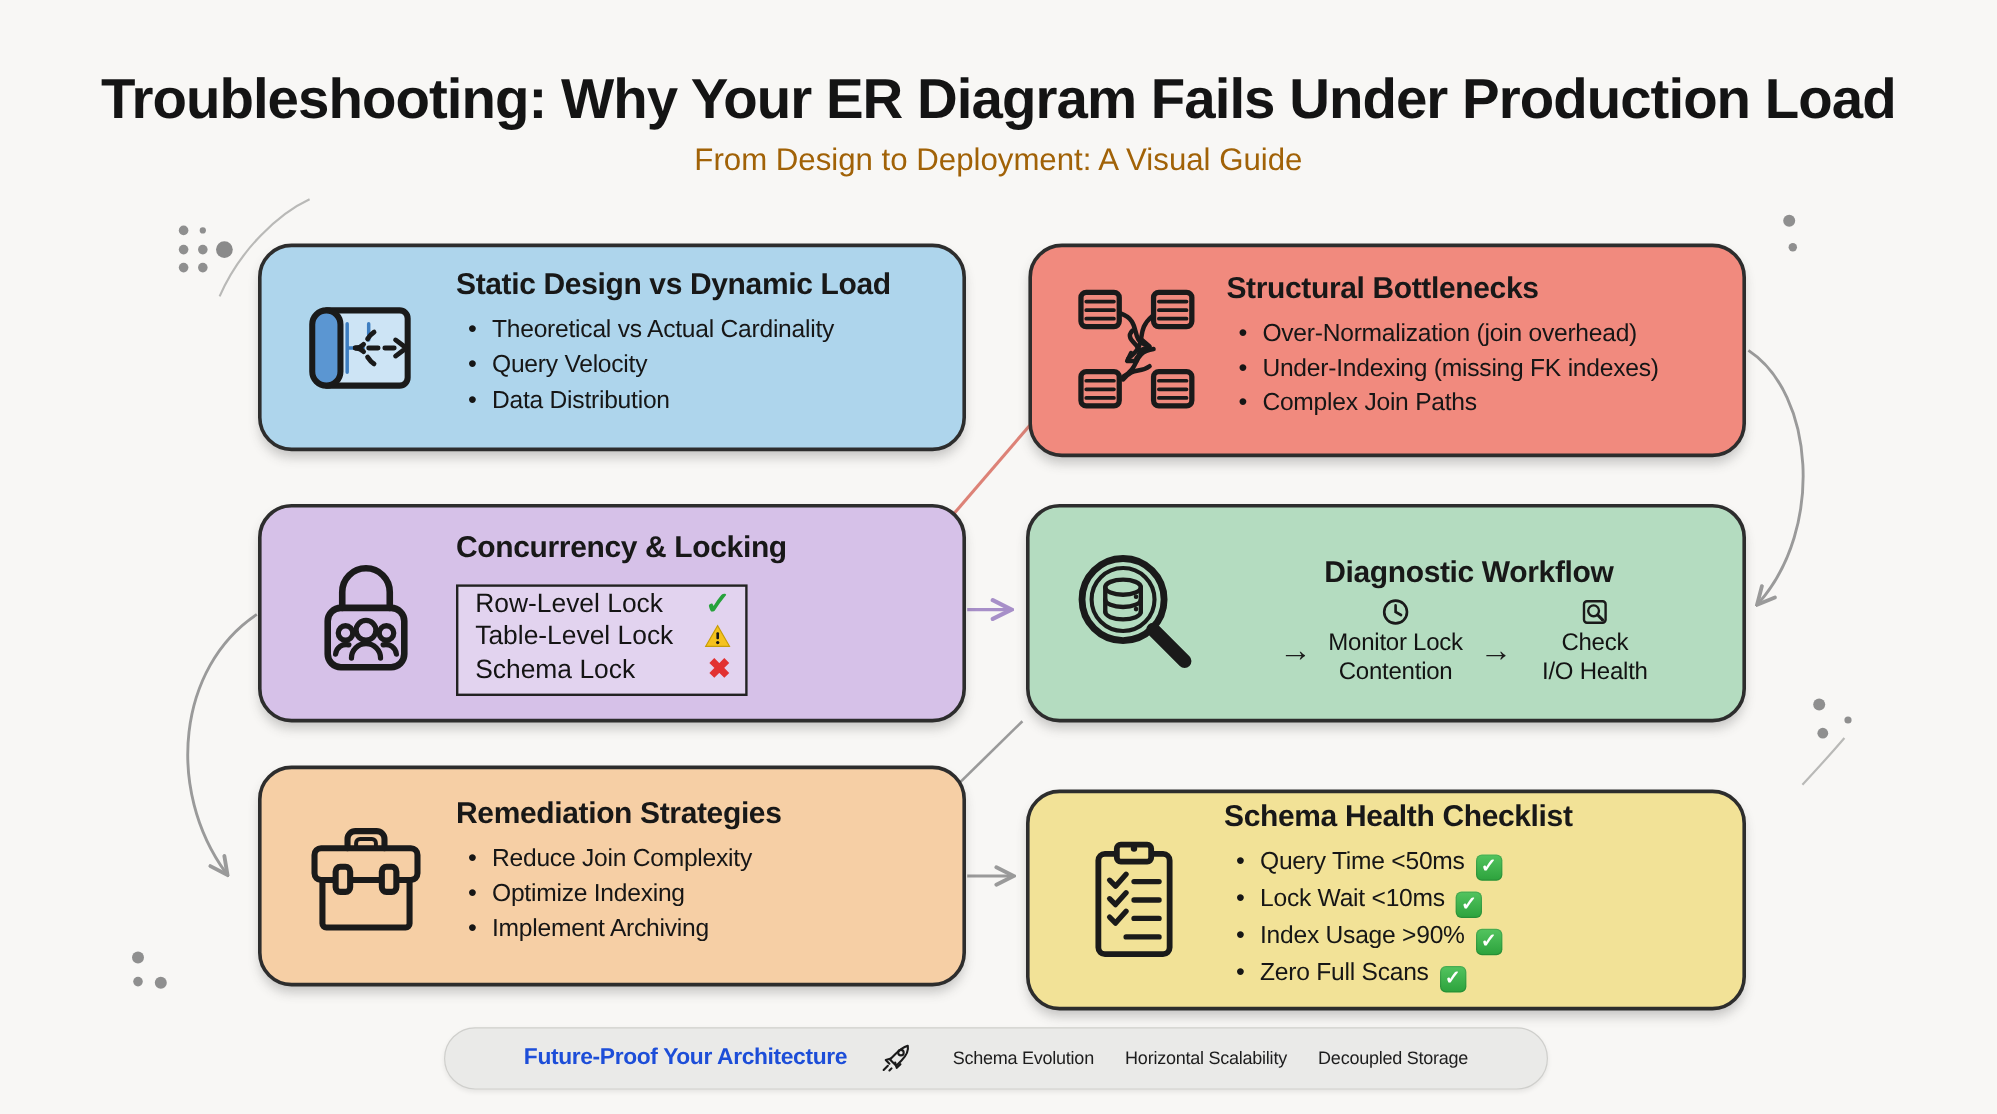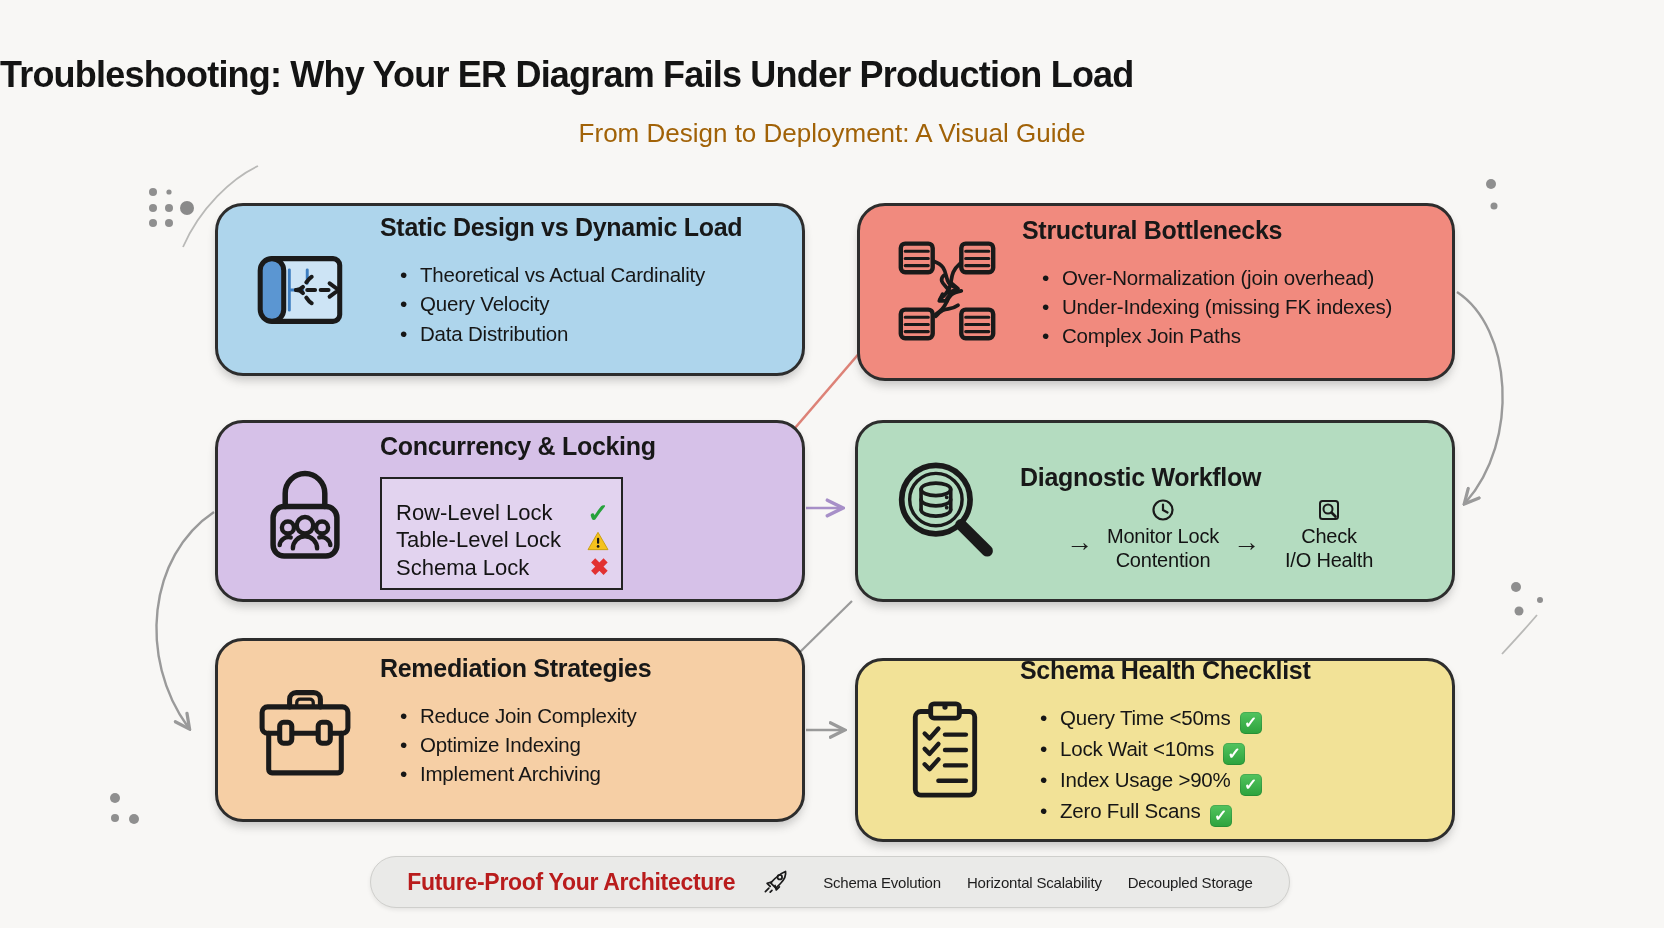--- a/index.html
+++ b/index.html
@@ -4,80 +4,80 @@
 <style>
   html,body{margin:0;padding:0;background:#f8f7f5;}
   *{box-sizing:border-box;}
   .canvas{
     position:relative;width:1664px;height:928px;overflow:hidden;
     background:#f8f7f5;color:#1b1b1b;
     font-family:"Liberation Sans", sans-serif;
   }
   
   .title{
-    position:absolute;left:0;top:54px;width:100%;text-align:left;
-    font-size:36px;font-weight:700;letter-spacing:-0.8px;color:#141414;
+    position:absolute;left:0;top:54px;width:100%;text-align:center;
+    font-size:47px;font-weight:700;letter-spacing:-0.8px;color:#141414;
   }
   .subtitle{
     position:absolute;left:0;top:118px;width:100%;text-align:center;
     font-size:26px;font-weight:400;color:#a16207;
   }
   
   .card{
     position:absolute;border:3px solid #2d2d2d;border-radius:28px;
     box-shadow:0 6px 10px -2px rgba(60,60,60,0.28);
     display:flex;align-items:center;gap:16px;padding:10px 24px 10px 28px;
     z-index:2;
   }
   .card .iconwrap{flex:0 0 118px;display:flex;align-items:center;justify-content:center;}
   .card .content{flex:1;}
   .card h2{margin:0 0 8px 0;font-size:25px;font-weight:700;color:#181818;letter-spacing:-0.3px;}
-  ul.blist{margin:18px;padding:0;list-style:none;}
+  ul.blist{margin:8px;padding:0;list-style:none;}
   ul.blist li{
     position:relative;padding-left:22px;font-size:20.5px;line-height:1.42;color:#161616;letter-spacing:-0.2px;
   }
   ul.blist li::before{content:"•";position:absolute;left:2px;top:0;font-size:21px;}
   #card-static{left:215px;top:203px;width:590px;height:173px;background:#aed5ec;}
   #card-structural{left:857px;top:203px;width:598px;height:178px;background:#f18a7e;}
   #card-concurrency{left:215px;top:420px;width:590px;height:182px;background:#d6c1e8;}
   #card-diagnostic{left:855px;top:420px;width:600px;height:182px;background:#b4dcc0;}
   #card-remediation{left:215px;top:638px;width:590px;height:184px;background:#f6cfa5;}
   #card-checklist{left:855px;top:658px;width:600px;height:184px;background:#f2e297;}
   
   .locktable{
     display:grid;grid-template-columns:auto 38px;align-items:center;
     width:fit-content;border:2.5px solid #222;background:rgba(255,255,255,0.30);
-    padding:21px 12px 7px 14px;row-gap:1px;margin-top:16px;
+    padding:1px 12px 7px 14px;row-gap:1px;margin-top:16px;
   }
   .locktable .ll{font-size:22px;line-height:1.2;color:#141414;padding-right:10px;}
   .locktable .ls{justify-self:end;display:flex;align-items:center;}
   .sym-ok{color:#27a23c;font-size:26px;font-weight:700;line-height:1;}
   .sym-fail{color:#e23131;font-size:23px;font-weight:700;line-height:1;}
   
-  #card-diagnostic h2{text-align:left;margin-bottom:4px;margin-top:12px;}
+  #card-diagnostic h2{text-align:center;margin-bottom:4px;margin-top:12px;}
   .steps{display:flex;align-items:center;justify-content:center;gap:12px;}
   .step{display:flex;flex-direction:column;align-items:center;min-width:110px;}
   .step .mini{height:26px;display:flex;align-items:flex-end;justify-content:center;margin-bottom:2px;}
   .step .l1,.step .l2{font-size:20px;line-height:1.2;color:#131313;text-align:center;letter-spacing:-0.2px;}
   .steparrow{font-size:27px;color:#1c1c1c;padding:0 2px;margin-top:18px;}
   
   .badge-check{
     display:inline-flex;align-items:center;justify-content:center;
     width:22px;height:22px;border-radius:5px;margin-left:9px;vertical-align:-3px;
     background:linear-gradient(#53c45f,#2ca23c);box-shadow:inset 0 0 0 1px rgba(0,0,0,0.12);
   }
   .badge-check::after{content:"✓";color:#fff;font-size:16px;font-weight:700;line-height:1;}
   
   .banner{
     position:absolute;left:370px;top:856px;width:920px;height:52px;z-index:2;
     background:#eaeae8;border:1.5px solid #cfcfcc;border-radius:26px;
     display:flex;align-items:center;justify-content:center;gap:26px;
     box-shadow:0 2px 4px rgba(0,0,0,0.08);
   }
-  .banner .blabel{font-size:23px;font-weight:700;color:#b91c1c;letter-spacing:-0.3px;}
+  .banner .blabel{font-size:19px;font-weight:700;color:#1d4ed8;letter-spacing:-0.3px;}
   .banner .bitem{font-size:15px;color:#1d1d1d;letter-spacing:-0.2px;}
   .banner .gap-lg{margin-left:8px;}
   
   .overlay{position:absolute;left:0;top:0;z-index:1;pointer-events:none;}
 </style>
 </head>
 <body>
 
 <div class="canvas">
 

